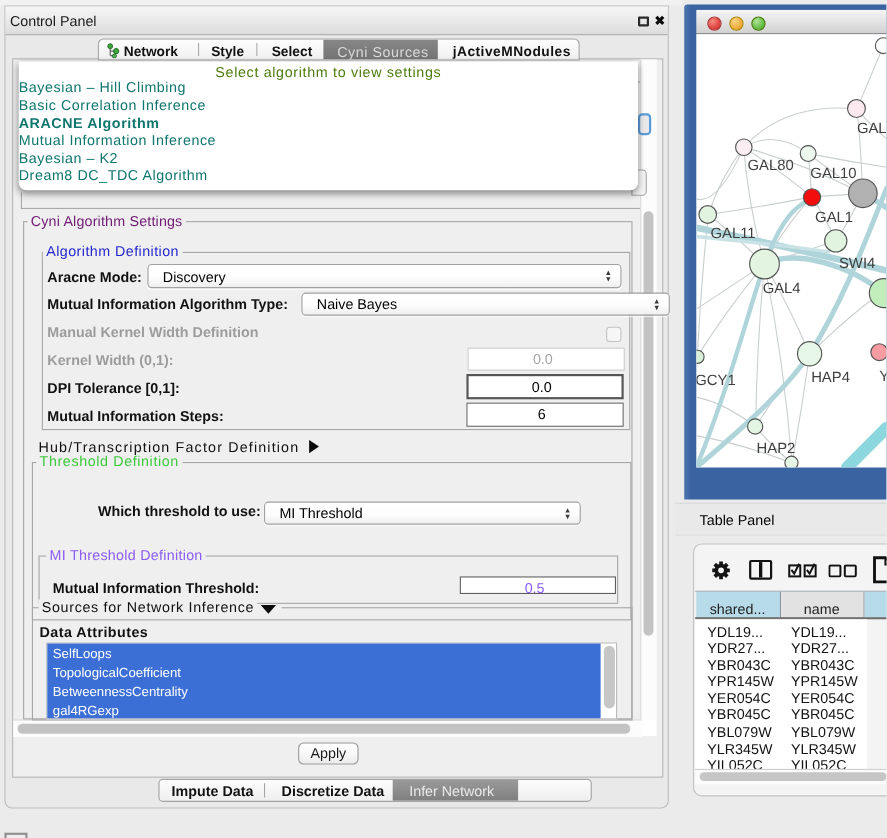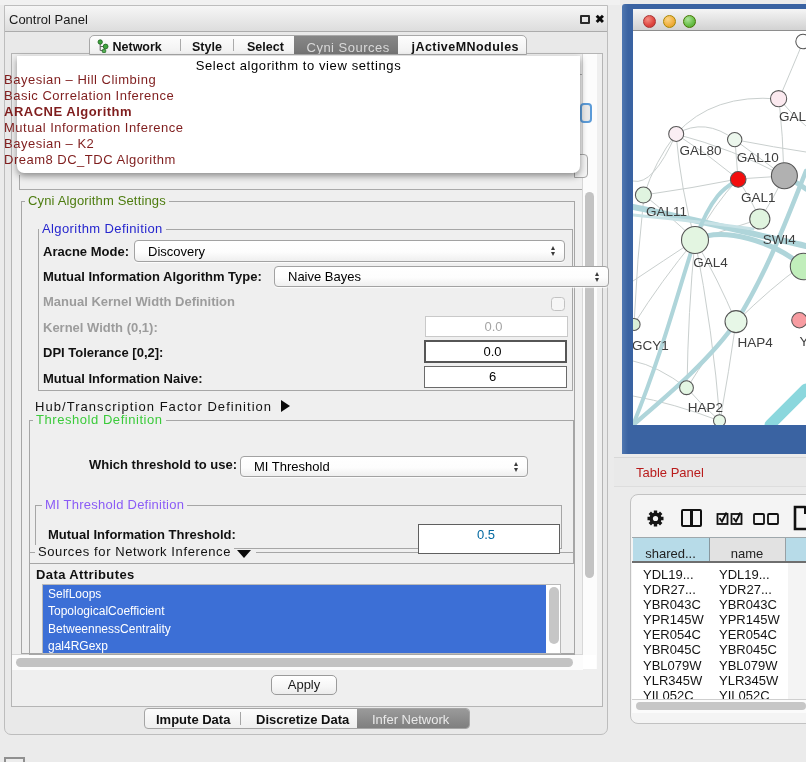--- a/index.html
+++ b/index.html
@@ -64,21 +64,21 @@
 <div class="abs" style="left:580px;top:103px;width:8px;height:16px;border:2px solid #5B9BD8;border-radius:4px;background:#E9E9E9;z-index:39"></div>
 <div class="abs" style="left:574px;top:154px;width:14px;height:24px;border:1px solid #A5A5A5;border-radius:0 4px 4px 0;background:#F4F4F4;box-sizing:border-box;z-index:39"></div>
 
 <div class="abs" style="left:582px;top:54px;width:14px;height:615px;background:#FCFCFC;border-left:1px solid #D8D8D8"></div>
 <div class="thumbv" style="left:585px;top:192px;width:9px;height:386px"></div>
 <div class="abs" style="left:12px;top:654px;width:571px;height:15px;background:#FCFCFC;border-top:1px solid #D8D8D8"></div>
 <div class="abs" style="left:16px;top:658px;width:557px;height:9px;background:#C3C3C3;border-radius:4.5px"></div>
 <div class="abs" style="left:583px;top:655px;width:13px;height:14px;background:#FFFFFF"></div>
 
 <div class="grp" style="left:21px;top:201px;width:554px;height:453px">
-    <span style="color:#4d7c0f;letter-spacing:.15px">Cyni Algorithm Settings</span>
+    <span style="color:#701a75;letter-spacing:.15px">Cyni Algorithm Settings</span>
   </div>
 <div class="grp" style="left:38px;top:229px;width:535px;height:162px">
     <span style="color:#2626CE;left:0;letter-spacing:.4px">Algorithm Definition</span>
   </div>
 <div class="grp" style="left:29px;top:420px;width:545px;height:144px">
     <span style="color:#3BCB3B;letter-spacing:.55px">Threshold Definition</span>
   </div>
 <div class="grp" style="left:35px;top:505px;width:527px;height:44px">
     <span style="color:#8b5cf6;left:6px;letter-spacing:.25px">MI Threshold Definition</span>
   </div>
@@ -101,54 +101,54 @@
     <span class="txt" style="top:2px">Naive Bayes</span>
     <span class="step">
       <span class="up"></span>
       <span class="dn"></span>
     </span>
   </div>
 <div class="lbl b" style="left:43px;top:293.5px;color:#9C9C9C">Manual Kernel Width Definition</div>
 <div class="abs" style="left:551px;top:297px;width:12px;height:12px;border:1px solid #C2C2C2;border-radius:3.5px;background:#F6F6F6"></div>
 <div class="lbl b" style="left:43px;top:320px;color:#9C9C9C">Kernel Width (0,1):</div>
 <div class="inp" style="left:425px;top:316px;width:143px;height:21px;border:1px solid #C9C9C9;color:#A5A5A5">0.0</div>
-<div class="lbl b" style="left:43px;top:345px">DPI Tolerance [0,2]:</div>
+<div class="lbl b" style="left:43px;top:345px">DPI Tolerance [0,1]:</div>
 <div class="inp" style="left:424px;top:340px;width:143px;height:23px;border:2px solid #565656;line-height:19px;color:#000">0.0</div>
-<div class="lbl b" style="left:43px;top:370.5px">Mutual Information Naive:</div>
+<div class="lbl b" style="left:43px;top:370.5px">Mutual Information Steps:</div>
 <div class="inp" style="left:424px;top:366px;width:143px;height:22px;border:1px solid #6A6A6A;line-height:20px;color:#000">6</div>
 
 <div class="lbl" style="left:35px;top:398.5px;letter-spacing:1.05px">Hub/Transcription Factor Definition</div>
 <div class="abs" style="left:281px;top:400px;width:0;height:0;border-top:6.5px solid transparent;border-bottom:6.5px solid transparent;border-left:9px solid #0a0a0a"></div>
 
 <div class="lbl b" style="left:89px;top:456.5px">Which threshold to use:</div>
 <div class="combo" style="left:240px;top:456px;width:288px;height:21px">
     <span class="txt" style="top:2px">MI Threshold</span>
     <span class="step">
       <span class="up"></span>
       <span class="dn"></span>
     </span>
   </div>
 <div class="lbl b" style="left:48px;top:526.5px">Mutual Information Threshold:</div>
-<div class="inp" style="left:418px;top:524px;width:142px;height:30px;border:1px solid #5F5F5F;color:#0369a1">0.5</div>
+<div class="inp" style="left:418px;top:524px;width:142px;height:16px;border:1px solid #5F5F5F;color:#8b5cf6">0.5</div>
 
 <div class="lbl b" style="left:36px;top:567px;letter-spacing:.4px">Data Attributes</div>
 <div class="abs" style="left:42px;top:584px;width:519px;height:70px;background:#fff;border:1px solid #B9B9B9;box-sizing:border-box"></div>
 <div class="abs" style="left:43px;top:585px;width:503px;height:68px;background:#3C6FD6"></div>
 <div class="abs" style="left:48px;top:586px;width:400px;color:#fff;font-size:12px;line-height:17.4px">SelfLoops<br>TopologicalCoefficient<br>BetweennessCentrality<br>gal4RGexp</div>
 <div class="thumbv" style="left:549px;top:587px;width:10px;height:57px;background:#C6C6C6"></div>
 
 <div class="abs" style="left:17px;top:56px;width:563px;height:117px;background:#FFFFFF;
   border-radius:0 0 7px 7px;box-shadow:0 3px 7px rgba(0,0,0,.42);z-index:40"></div>
-<div class="abs" style="left:17px;top:58px;width:563px;text-align:center;color:#000000;font-size:13px;letter-spacing:.6px;z-index:41">Select algorithm to view settings</div>
-<div class="abs" style="left:4px;top:72px;font-size:13px;line-height:16px;color:#7f1d1d;letter-spacing:.5px;z-index:41">Bayesian – Hill Climbing<br>Basic Correlation Inference<br><span class="b">ARACNE Algorithm</span><br>Mutual Information Inference<br>Bayesian – K2<br>Dream8 DC_TDC Algorithm</div>
-
-<div class="abs" style="left:271px;top:675px;width:66px;height:20px;border:1px solid #9B9B9B;border-radius:5px;
+<div class="abs" style="left:17px;top:58px;width:563px;text-align:center;color:#4d7c0f;font-size:13px;letter-spacing:.6px;z-index:41">Select algorithm to view settings</div>
+<div class="abs" style="left:17px;top:72px;font-size:13px;line-height:16px;color:#0f766e;letter-spacing:.5px;z-index:41">Bayesian – Hill Climbing<br>Basic Correlation Inference<br><span class="b">ARACNE Algorithm</span><br>Mutual Information Inference<br>Bayesian – K2<br>Dream8 DC_TDC Algorithm</div>
+
+<div class="abs" style="left:271px;top:675px;width:55px;height:20px;border:1px solid #9B9B9B;border-radius:5px;
   background:linear-gradient(#FFFFFF,#F6F6F6 60%,#ECECEC);box-sizing:border-box;text-align:center;line-height:18px;font-size:13px;color:#1A1A1A">Apply</div>
 
-<div class="abs" style="left:144px;top:708px;width:326px;height:21px;border:1px solid #A5A5A5;border-radius:4px;
+<div class="abs" style="left:144px;top:708px;width:394px;height:21px;border:1px solid #A5A5A5;border-radius:4px;
   background:linear-gradient(#FCFCFC,#EFEFEF);box-sizing:border-box;overflow:hidden">
   <div style="position:absolute;left:95px;top:3px;bottom:3px;width:1px;background:#A5A5A5"></div>
   <div style="position:absolute;left:212px;top:0;width:114px;height:100%;background:linear-gradient(#9A9A9A,#7F7F7F)"></div>
   <div class="b" style="position:absolute;left:11px;top:3px;font-size:13px">Impute Data</div>
   <div class="b" style="position:absolute;left:111px;top:3px;font-size:13px">Discretize Data</div>
   <div style="position:absolute;left:227px;top:3px;font-size:13px;color:#E9E9E9">Infer Network</div>
 </div>
 
 <div class="abs" style="left:4px;top:757px;width:17px;height:10px;border:2px solid #909090;background:#EDEDED"></div>
 
@@ -229,21 +229,21 @@
     <text x="60.3" y="235.5">GAL4</text>
     <text x="-1" y="319">GCY1</text>
     <text x="104.4" y="316">HAP4</text>
     <text x="166.4" y="315">Y</text>
     <text x="54.8" y="381">HAP2</text>
   </g>
 </svg>
 </div>
 
 <div class="abs" style="left:614px;top:457px;width:192px;height:28px;background:#E9E9E9;border-top:1px solid #D8D8D8;border-bottom:1px solid #DDDDDD"></div>
-<div class="abs" style="left:636px;top:465px;font-size:13px;color:#b91c1c">Table Panel</div>
+<div class="abs" style="left:636px;top:465px;font-size:13px;color:#000000">Table Panel</div>
 
 <div class="abs" style="left:630px;top:494px;width:184px;height:230px;background:#F4F4F4;border:1px solid #C2C2C2;border-radius:8px;box-sizing:border-box"></div>
 
 <svg class="abs" style="left:646px;top:509px" width="19" height="19" viewBox="0 0 19 19">
   <g fill="#151515">
       <circle cx="9.5" cy="9.5" r="6"></circle>
   <g stroke="#151515" stroke-width="3.4">
         <path d="M9.5 1.5 V17.5 M1.5 9.5 H17.5 M3.8 3.8 L15.2 15.2 M15.2 3.8 L3.8 15.2"></path>
       </g>
     </g>

